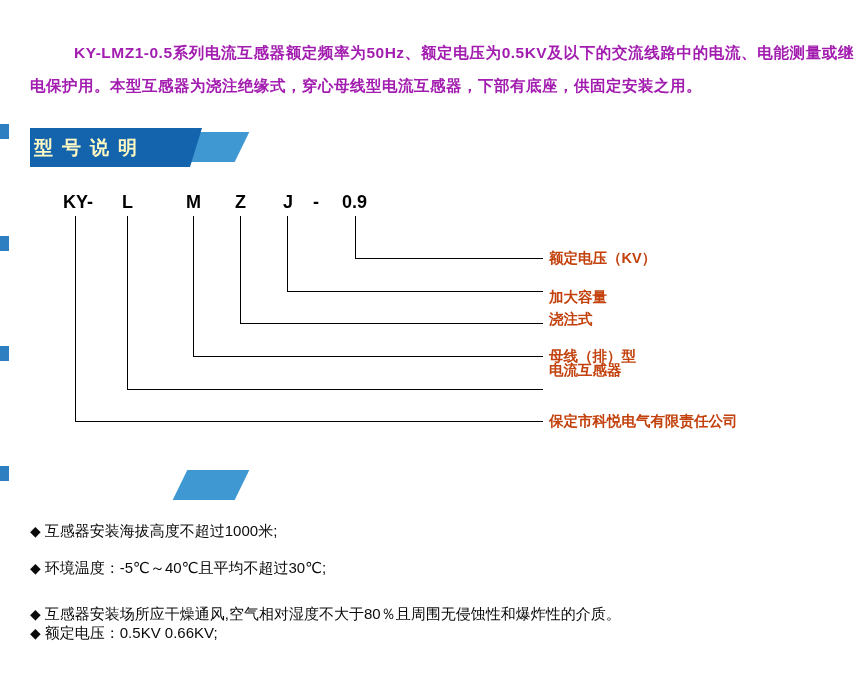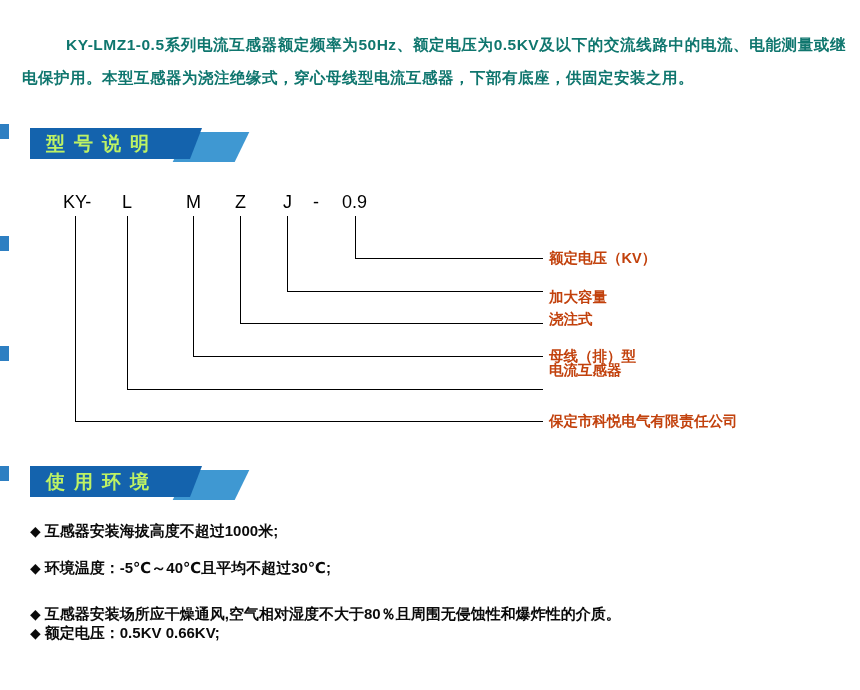--- a/index.html
+++ b/index.html
@@ -9,59 +9,59 @@
     background:#ffffff;
     font-family:"Liberation Sans","DejaVu Sans",sans-serif;
     color:#111;
     overflow:hidden;
   }
 
   
   .intro{
     position:absolute;left:22px;top:28px;width:824px;
     font-size:15.5px;line-height:33px;letter-spacing:0.5px;
-    text-indent:44px;text-align:justify;margin:0;color:#0f766e;
+    text-indent:44px;text-align:justify;margin:8px;color:#a21caf;
     font-weight:bold;
   }
 
   
   .edge-mark{
     position:absolute;left:0;width:9px;height:15px;background:#2e7fc2;
   }
 
   
   .banner{position:absolute;left:30px;width:230px;height:36px;}
   .banner-back{
     position:absolute;left:150px;top:4px;width:62px;height:30px;
     background:#3f98d2;transform:skewX(-26deg);
   }
   .banner-main{
-    position:absolute;left:0;top:0;width:172px;height:31px;
+    position:absolute;left:0;top:0;width:172px;height:39px;
     background:#1463ad;
     clip-path:polygon(0 0,100% 0,calc(100% - 12px) 100%,0 100%);
     display:flex;align-items:center;
-    padding-left:16px;box-sizing:border-box;
-    color:#bef264;font-size:19px;font-weight:bold;letter-spacing:9px;
+    padding-left:4px;box-sizing:border-box;
+    color:#fef9c3;font-size:19px;font-weight:bold;letter-spacing:9px;
   }
 
   
   .code-part{
-    position:absolute;top:192px;font-size:18px;font-weight:normal;color:#000;
+    position:absolute;top:192px;font-size:18px;font-weight:bold;color:#000;
   }
   .vline{position:absolute;width:1px;background:#000;}
   .hline{position:absolute;height:1px;background:#000;}
   .diagram-label{
     position:absolute;left:549px;font-size:14.5px;color:#c2410c;white-space:nowrap;
     font-weight:bold;
   }
 
   
   .bullet{
     position:absolute;left:30px;font-size:15px;color:#0a0a0a;white-space:nowrap;
-    font-weight:bold;
+    font-weight:normal;
   }
   .bullet .diamond{margin-right:4px;font-size:14px;}
 </style>
 </head>
 <body>
 
 <div class="page">
 
   <p class="intro">KY-LMZ1-0.5系列电流互感器额定频率为50Hz、额定电压为0.5KV及以下的交流线路中的电流、电能测量或继电保护用。本型互感器为浇注绝缘式，穿心母线型电流互感器，下部有底座，供固定安装之用。</p>
 
@@ -103,23 +103,20 @@
     <span class="diagram-label" style="top:249px">额定电压（KV）</span>
     <span class="diagram-label" style="top:288px">加大容量</span>
     <span class="diagram-label" style="top:310px">浇注式</span>
     <span class="diagram-label" style="top:347px">母线（排）型</span>
     <span class="diagram-label" style="top:361px">电流互感器</span>
     <span class="diagram-label" style="top:412px">保定市科悦电气有限责任公司</span>
   </div>
 
   <div class="banner" style="top:466px">
     <div class="banner-back"></div>
-    <div class="banner-main">
-      <span>使用环境</span>
-    </div>
   </div>
 
   <div>
     <div class="bullet" style="top:522px">
       <span class="diamond">◆</span><span>互感器安装海拔高度不超过1000米;</span>
     </div>
     <div class="bullet" style="top:559px">
       <span class="diamond">◆</span><span>环境温度：-5℃～40℃且平均不超过30℃;</span>
     </div>
     <div class="bullet" style="top:624px">

